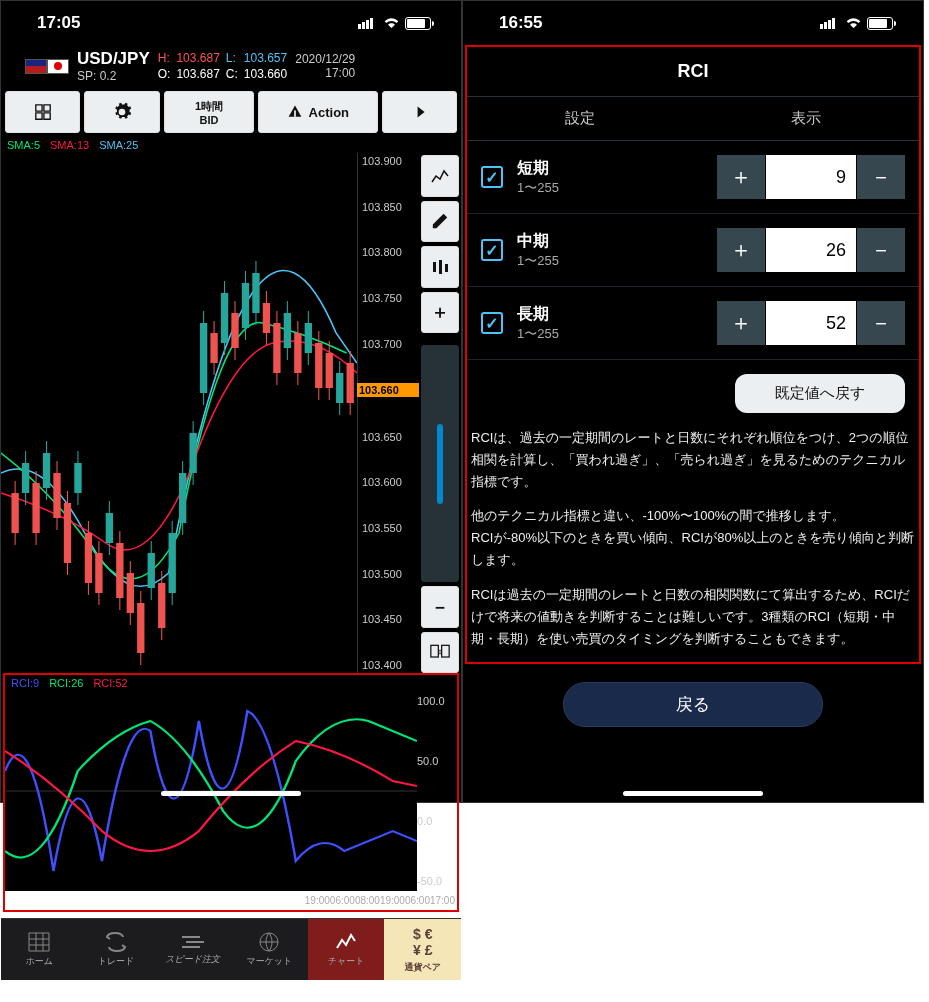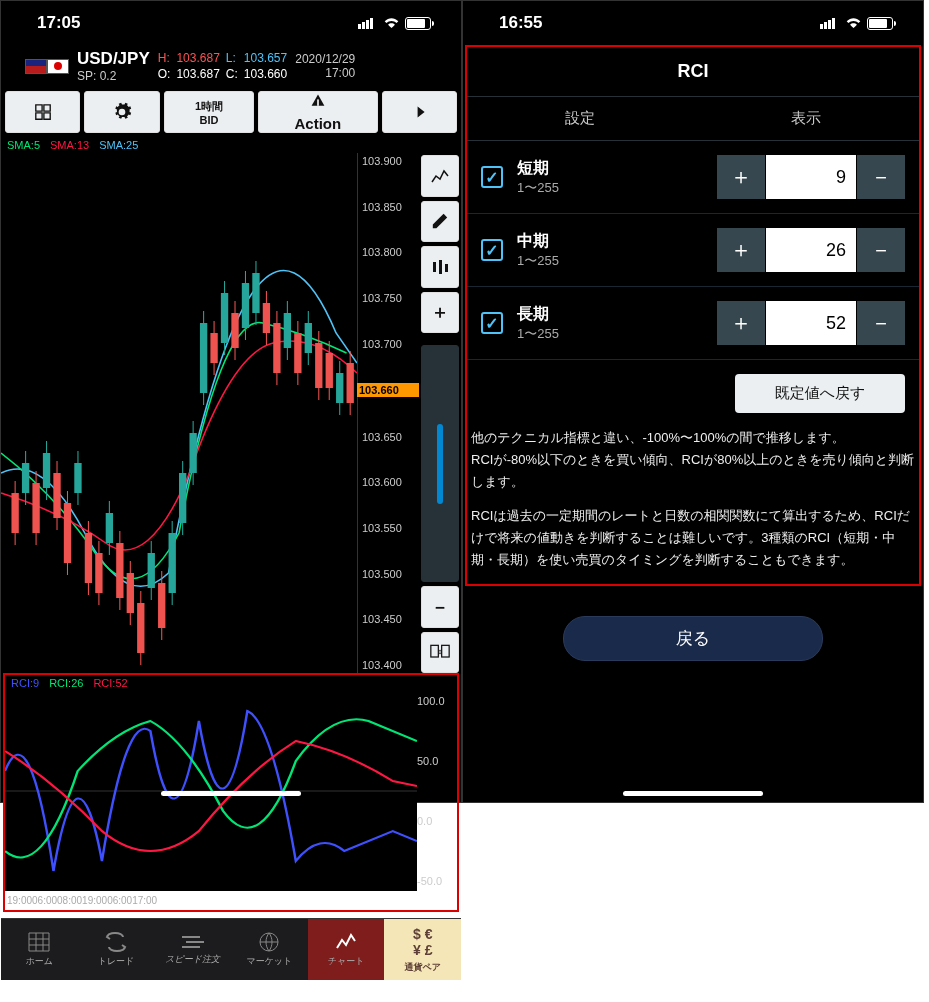--- a/index.html
+++ b/index.html
@@ -24,64 +24,64 @@
   .fjp { background:#fff; position:relative; }
   .fjp::after{content:"";position:absolute;width:8px;height:8px;background:#d00;border-radius:50%;left:6px;top:2px}
   .pair { font-size:17px; font-weight:700; }
   .sp { font-size:12px; color:#ccc; }
   .ohlc { font-size:12px; display:grid; grid-template-columns:auto 1fr auto 1fr; gap:2px 6px; }
   .ohlc .h{color:#ff5252} .ohlc .l{color:#4fc3f7}
   .dt { font-size:12px; text-align:right; color:#ccc; }
 
   .toolbar { display:flex; gap:4px; padding:4px; }
   .tbtn { flex:1; height:42px; background:#eceff1; color:#111; border:1px solid #e0e0e0; border-radius:3px; display:flex; flex-direction:column; align-items:center; justify-content:center; font-size:11px; font-weight:600; cursor:pointer; }
-  .tbtn.action{flex:1.6;flex-direction:column;gap:6px;font-size:15px}
+  .tbtn.action{flex:1.6;flex-direction:row;gap:6px;font-size:13px}
   .tbtn.timeframe{flex:1.2}
   .sma { display:flex; gap:10px; font-size:11px; padding:2px 6px; }
   .sma1{color:#00e676}.sma2{color:#ff1744}.sma3{color:#4fc3f7}
 
   .chartarea { display:flex; height:520px; }
   .chart { flex:1; position:relative; background:#000; }
   .yaxis { width:62px; display:flex; flex-direction:column; justify-content:space-between; font-size:11px; padding:2px 0; text-align:left; border-left:1px solid #333;}
   .yaxis div{padding-left:4px; color:#ccc}
   .yaxis .cp{background:#ff9800;color:#000;font-weight:600;margin-left:-3px;padding:1px 4px;font-size:11px}
   .vtools { width:42px; display:flex; flex-direction:column; gap:4px; align-items:center; padding-top:2px;}
   .vb { width:38px; height:42px; background:#eceff1; border:1px solid #e0e0e0; border-radius:3px; display:flex; align-items:center; justify-content:center; color:#111; cursor:pointer; font-size:18px; font-weight:700;}
   .vb.scroll{background:#263238;height:240px;margin-top:8px;border-color:#263238}
   .vb.scroll::after{content:"";width:6px;height:80px;background:#0288d1;border-radius:3px}
 
   .rci-box{border:2px solid #d00;margin:0 2px;position:relative}
   .rci-head{display:flex;gap:10px;font-size:11px;padding:2px 6px}
   .rci9{color:#3f51ff}.rci26{color:#00e676}.rci52{color:#ff1744}
   .rci-chart{display:flex;height:200px}
   .rci-svg{flex:1;background:#000}
   .rci-y{width:40px;font-size:11px;display:flex;flex-direction:column;justify-content:space-between;padding:4px 0;color:#ccc}
-  .xaxis{display:flex;font-size:10px;color:#aaa;padding:4px 2px;justify-content:flex-start}
+  .xaxis{display:flex;font-size:10px;color:#aaa;padding:4px 2px;justify-content:flex-end}
 
   .bottomnav{display:flex;height:62px;background:#1c1c1e;border-top:1px solid #333;margin-top:6px}
   .nav{flex:1;display:flex;flex-direction:column;align-items:center;justify-content:center;font-size:9px;color:#aaa;cursor:pointer;gap:3px}
   .nav.active{background:#7f1d1d}
   .nav.pair{background:#f5e6b8;color:#5d4037}
 
   
   .rtitle{font-size:18px;text-align:center;padding:14px 0;font-weight:600;border-bottom:1px solid #263238}
   .rbox{border:2px solid #d00;margin:0 2px}
   .tabs{display:flex;border-bottom:1px solid #263238}
   .tab{flex:1;text-align:center;padding:12px 0;font-size:15px;color:#ccc}
   .row{display:flex;align-items:center;padding:14px;border-bottom:1px solid #1a2733}
   .chk{width:22px;height:22px;border:2px solid #4fc3f7;border-radius:3px;margin-right:14px;display:flex;align-items:center;justify-content:center;color:#4fc3f7;font-weight:700;cursor:pointer}
   .rlbl{flex:1}
   .rlbl .t{font-size:16px;font-weight:600}
   .rlbl .s{font-size:13px;color:#aaa}
   .step{display:flex;gap:1px}
   .sbtn{width:48px;height:44px;background:#37474f;display:flex;align-items:center;justify-content:center;font-size:22px;cursor:pointer;color:#fff}
   .sval{width:90px;height:44px;background:#fff;color:#000;font-size:18px;display:flex;align-items:center;justify-content:flex-end;padding-right:10px}
-  .reset{margin:14px 14px 14px auto;display:block;width:170px;padding:10px 0;background:#eceff1;color:#111;border:none;border-radius:4px;font-size:15px;cursor:pointer}
+  .reset{margin:14px 14px 14px auto;display:block;width:170px;padding:10px 0;background:#eceff1;color:#111;border:none;border-radius:12px;font-size:15px;cursor:pointer}
   .desc{font-size:13px;line-height:1.7;padding:0 4px 12px;color:#eee}
-  .back{display:block;width:260px;margin:30px auto 0;padding:10px 0;background:#1a2a4a;border:1px solid #2a3a5a;border-radius:22px;text-align:center;font-size:17px;cursor:pointer}
+  .back{display:block;width:260px;margin:18px auto 0;padding:10px 0;background:#1a2a4a;border:1px solid #2a3a5a;border-radius:22px;text-align:center;font-size:17px;cursor:pointer}
   .homebar{position:absolute;bottom:6px;left:50%;transform:translateX(-50%);width:140px;height:5px;background:#fff;border-radius:3px}
 </style>
 </head>
 <body>
 
 <div class="wrap">
 
   <div class="phone">
     <div class="status">
       <span>17:05</span>
@@ -404,20 +404,21 @@
               <div class="s">1〜255</div>
             </div>
     <div class="step">
       <div class="sbtn">＋</div>
       <div class="sval">52</div>
       <div class="sbtn">－</div>
     </div>
   </div>
         </div>
       <button class="reset">既定値へ戻す</button>
+      <div class="desc">RCIは、過去の一定期間のレートと日数にそれぞれ順位をつけ、2つの順位相関を計算し、「買われ過ぎ」、「売られ過ぎ」を見るためのテクニカル指標です。</div>
       <div class="desc" style="white-space:pre-line">他のテクニカル指標と違い、-100%〜100%の間で推移します。
 RCIが-80%以下のときを買い傾向、RCIが80%以上のときを売り傾向と判断します。</div>
       <div class="desc">RCIは過去の一定期間のレートと日数の相関関数にて算出するため、RCIだけで将来の値動きを判断することは難しいです。3種類のRCI（短期・中期・長期）を使い売買のタイミングを判断することもできます。</div>
     </div>
 
     <div class="back">戻る</div>
     <div class="homebar"></div>
   </div>
 </div>
 

